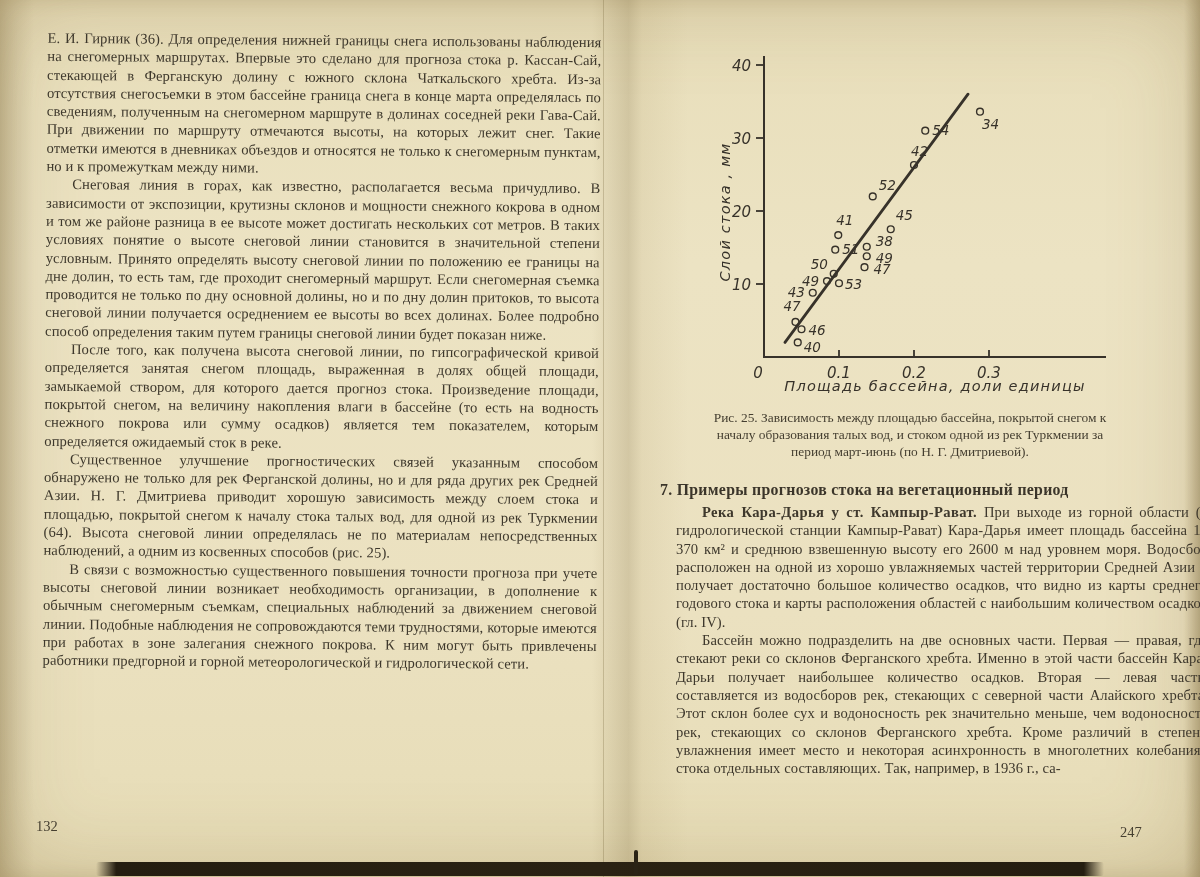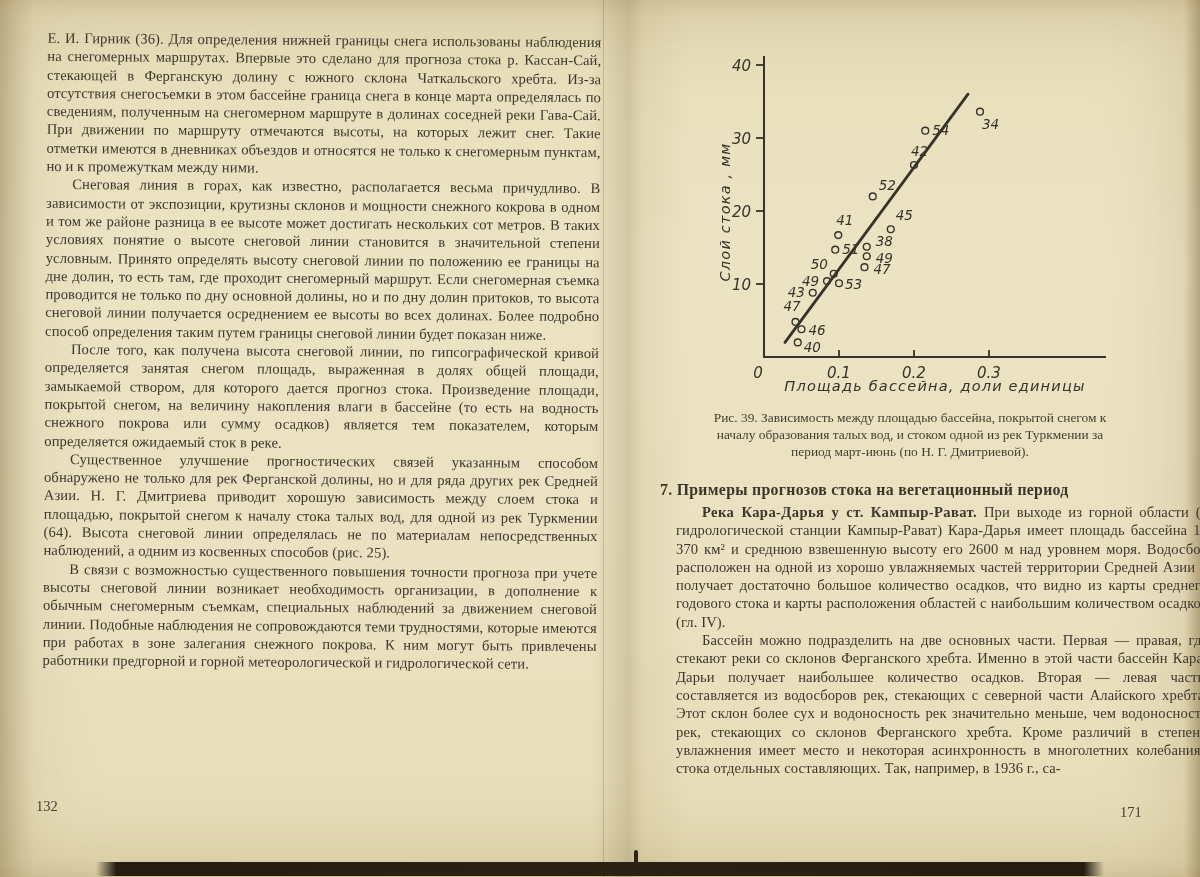--- a/index.html
+++ b/index.html
@@ -22,21 +22,21 @@
     background:linear-gradient(90deg,rgba(34,27,15,0) 0%,#241d10 2%,#2a2213 50%,#241d10 98%,rgba(34,27,15,0) 100%);}
   .gutter-notch{position:absolute;left:634px;top:850px;width:4px;height:26px;background:#2a2315;border-radius:2px;}
 
   .textcol{position:absolute;text-align:justify;font-size:14.6px;line-height:18.3px;letter-spacing:.1px;}
   .textcol p{margin:0;padding:0;}
   .textcol p.indent{text-indent:26px;}
   #left-text{left:45px;top:31px;width:554px;transform:rotate(.45deg);transform-origin:50% 50%;}
   #right-text{left:676px;top:503px;width:532px;}
   #right-text .lead{font-weight:bold;letter-spacing:.4px;}
 
-  .pageno{position:absolute;font-size:14.5px;color:#453f30;}
+  .pageno{position:absolute;font-size:14.5px;color:#453f30;margin-top:20px;}
   #pageno-left{left:36px;top:798px;}
   #pageno-right{left:1120px;top:804px;}
 
   #figure{position:absolute;left:692px;top:42px;width:440px;height:362px;}
   #figure svg{display:block;}
   .tick{font:italic 15px "DejaVu Sans",sans-serif;fill:#37322a;}
   .ptlabel{font:italic 13.5px "DejaVu Sans",sans-serif;fill:#37322a;}
   .axis-label{font:italic 14.5px "DejaVu Sans",sans-serif;fill:#37322a;letter-spacing:1.2px;}
 
   #caption{position:absolute;left:700px;top:410px;width:420px;text-align:center;
@@ -113,23 +113,23 @@
       <text x="95.75" y="254.76" class="ptlabel">43</text>
       <circle cx="103.5" cy="279.96" r="3.4" fill="none" stroke="#37322a" stroke-width="1.4"></circle>
       <text x="91.5" y="268.96" class="ptlabel">47</text>
       <circle cx="109.5" cy="287.26" r="3.4" fill="none" stroke="#37322a" stroke-width="1.4"></circle>
       <text x="116.5" y="293.26" class="ptlabel">46</text>
       <circle cx="105.75" cy="300.4" r="3.4" fill="none" stroke="#37322a" stroke-width="1.4"></circle>
       <text x="111.75" y="310.4" class="ptlabel">40</text>
     </svg>
 </div>
 
-<div id="caption">Рис. 39. Зависимость между площадью бассейна, покрытой снегом к началу образования талых вод, и стоком одной из рек Туркмении за период март-июнь (по Н. Г. Дмитриевой).</div>
+<div id="caption">Рис. 25. Зависимость между площадью бассейна, покрытой снегом к началу образования талых вод, и стоком одной из рек Туркмении за период март-июнь (по Н. Г. Дмитриевой).</div>
 <div id="section-heading">7. Примеры прогнозов стока на вегетационный период</div>
 
 <div id="right-text" class="textcol">
   <p class="indent"><span class="lead">Река Кара-Дарья у ст. Кампыр-Рават.</span> <span>При выходе из горной области (у гидрологической станции Кампыр-Рават) Кара-Дарья имеет площадь бассейна 12 370 км² и среднюю взвешенную высоту его 2600 м над уровнем моря. Водосбор расположен на одной из хорошо увлажняемых частей территории Средней Азии и получает достаточно большое количество осадков, что видно из карты среднего годового стока и карты расположения областей с наибольшим количеством осадков (гл. IV).</span></p>
   <p class="indent">Бассейн можно подразделить на две основных части. Первая — правая, где стекают реки со склонов Ферганского хребта. Именно в этой части бассейн Кара-Дарьи получает наибольшее количество осадков. Вторая — левая часть, составляется из водосборов рек, стекающих с северной части Алайского хребта. Этот склон более сух и водоносность рек значительно меньше, чем водоносность рек, стекающих со склонов Ферганского хребта. Кроме различий в степени увлажнения имеет место и некоторая асинхронность в многолетних колебаниях стока отдельных составляющих. Так, например, в 1936 г., са-</p>
 </div>
-<div id="pageno-right" class="pageno">171</div>
+<div id="pageno-right" class="pageno">247</div>
 
 <div class="bottom-strip"></div>
 <div class="gutter-notch"></div>
 
 </body></html>

